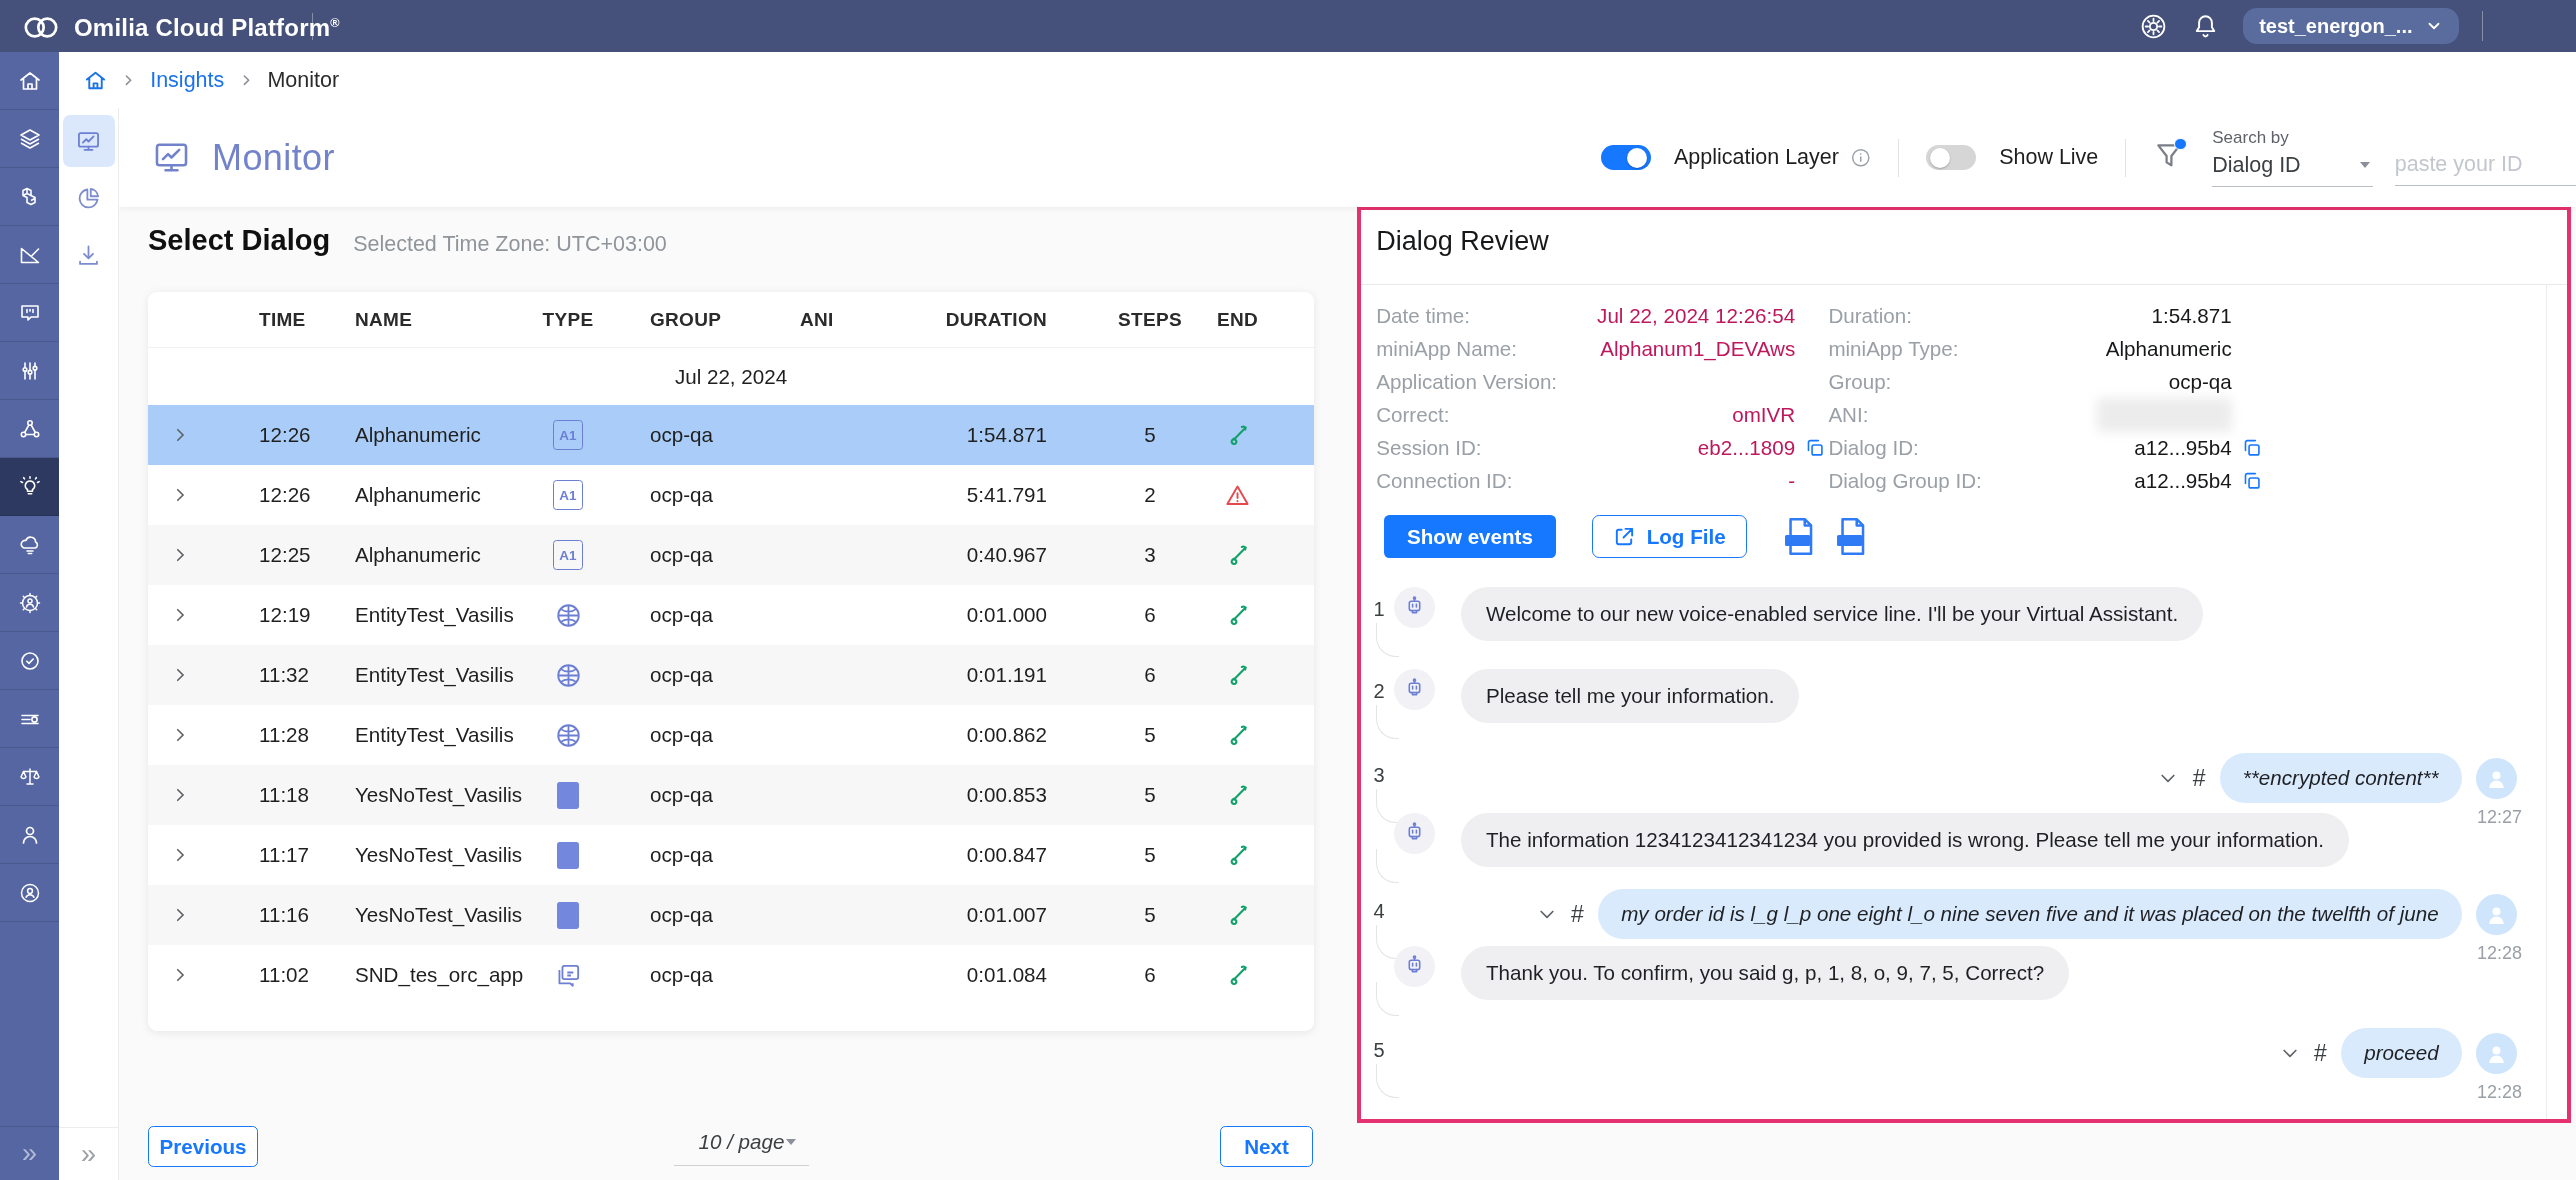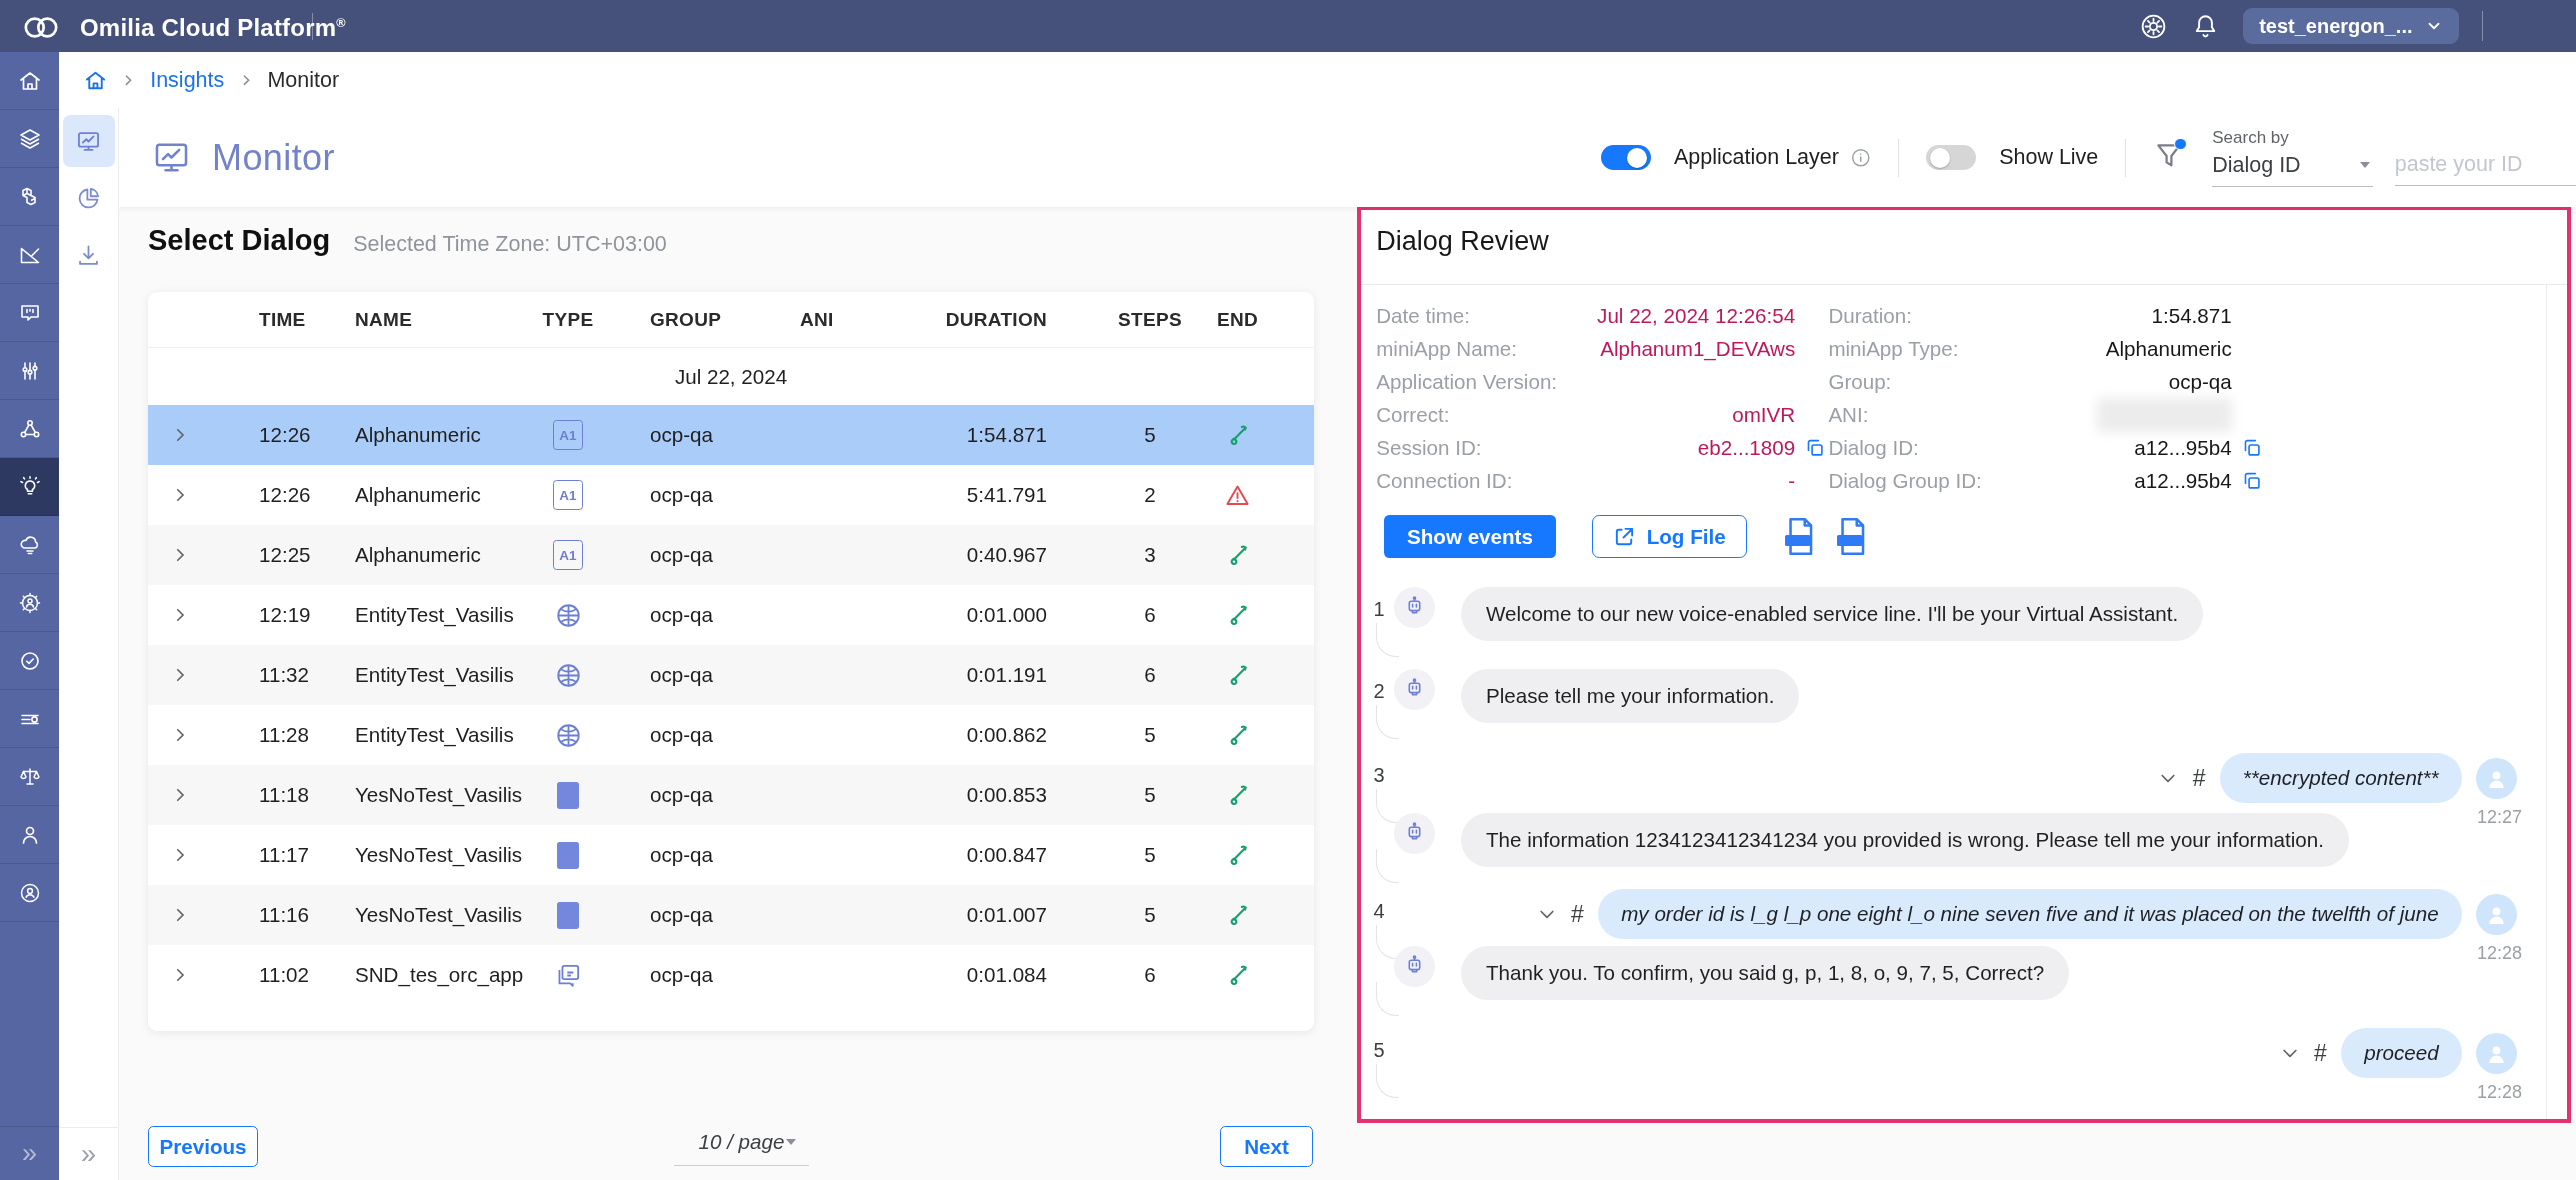--- a/index.html
+++ b/index.html
@@ -3,27 +3,27 @@
 <meta charset="utf-8">
 <style>
   * { box-sizing: border-box; margin: 0; padding: 0; }
   html,body { width:2576px; height:1180px; }
   body { font-family: "Liberation Sans", sans-serif; background:#fafafa; }
   .stage { position:relative; width:2576px; height:1180px; overflow:hidden; background:#fafafa; }
   svg { display:block; }
 
   
   .topbar { position:absolute; left:0; top:0; width:2576px; height:52px; background:#45517a; z-index:50; }
-  .logo { position:absolute; left:23px; top:0; height:55px; display:flex; align-items:center; gap:21px; color:#fff; }
+  .logo { position:absolute; left:23px; top:0; height:55px; display:flex; align-items:center; gap:15px; color:#fff; }
   .logo-text { font-size:24px; font-weight:700; letter-spacing:0.2px; }
   .logo-text sup { font-size:12.6px; }
   .topbar-sep { position:absolute; left:312px; top:12.6px; width:0.9px; height:27px; background:rgba(255,255,255,.35); }
   .topbar-right { position:absolute; right:93px; top:0; height:52px; display:flex; align-items:center; gap:23px; color:#fff; }
   .tb-icon { width:29px; height:29px; color:#fff; cursor:pointer; }
-  .user-chip { background:#5a6b9e; border-radius:9px; height:36px; padding:0 16px; display:flex; align-items:center; gap:12.6px; color:#fff; font-size:20px; font-weight:700; cursor:pointer; }
+  .user-chip { background:#5a6b9e; border-radius:14px; height:36px; padding:0 16px; display:flex; align-items:center; gap:12.6px; color:#fff; font-size:20px; font-weight:700; cursor:pointer; }
   .topbar-sep2 { width:0.9px; height:30.5px; background:rgba(255,255,255,.35); }
 
   
   .sidebar { position:absolute; left:0; top:52px; width:59px; height:1128px; background:#5666a3; z-index:40; }
   .side-item { height:58px; display:flex; align-items:center; justify-content:center; color:#fff; border-bottom:0.9px solid rgba(0,0,0,.13); cursor:pointer; }
   .side-item svg { width:24px; height:24px; }
   .side-item.active { background:#2d3961; }
   .side-collapse { position:absolute; bottom:0; left:0; width:59px; height:54px; border-top:0.9px solid rgba(0,0,0,.13); display:flex; align-items:center; justify-content:center; color:rgba(255,255,255,.55); font-size:27px; cursor:pointer; }
 
   

